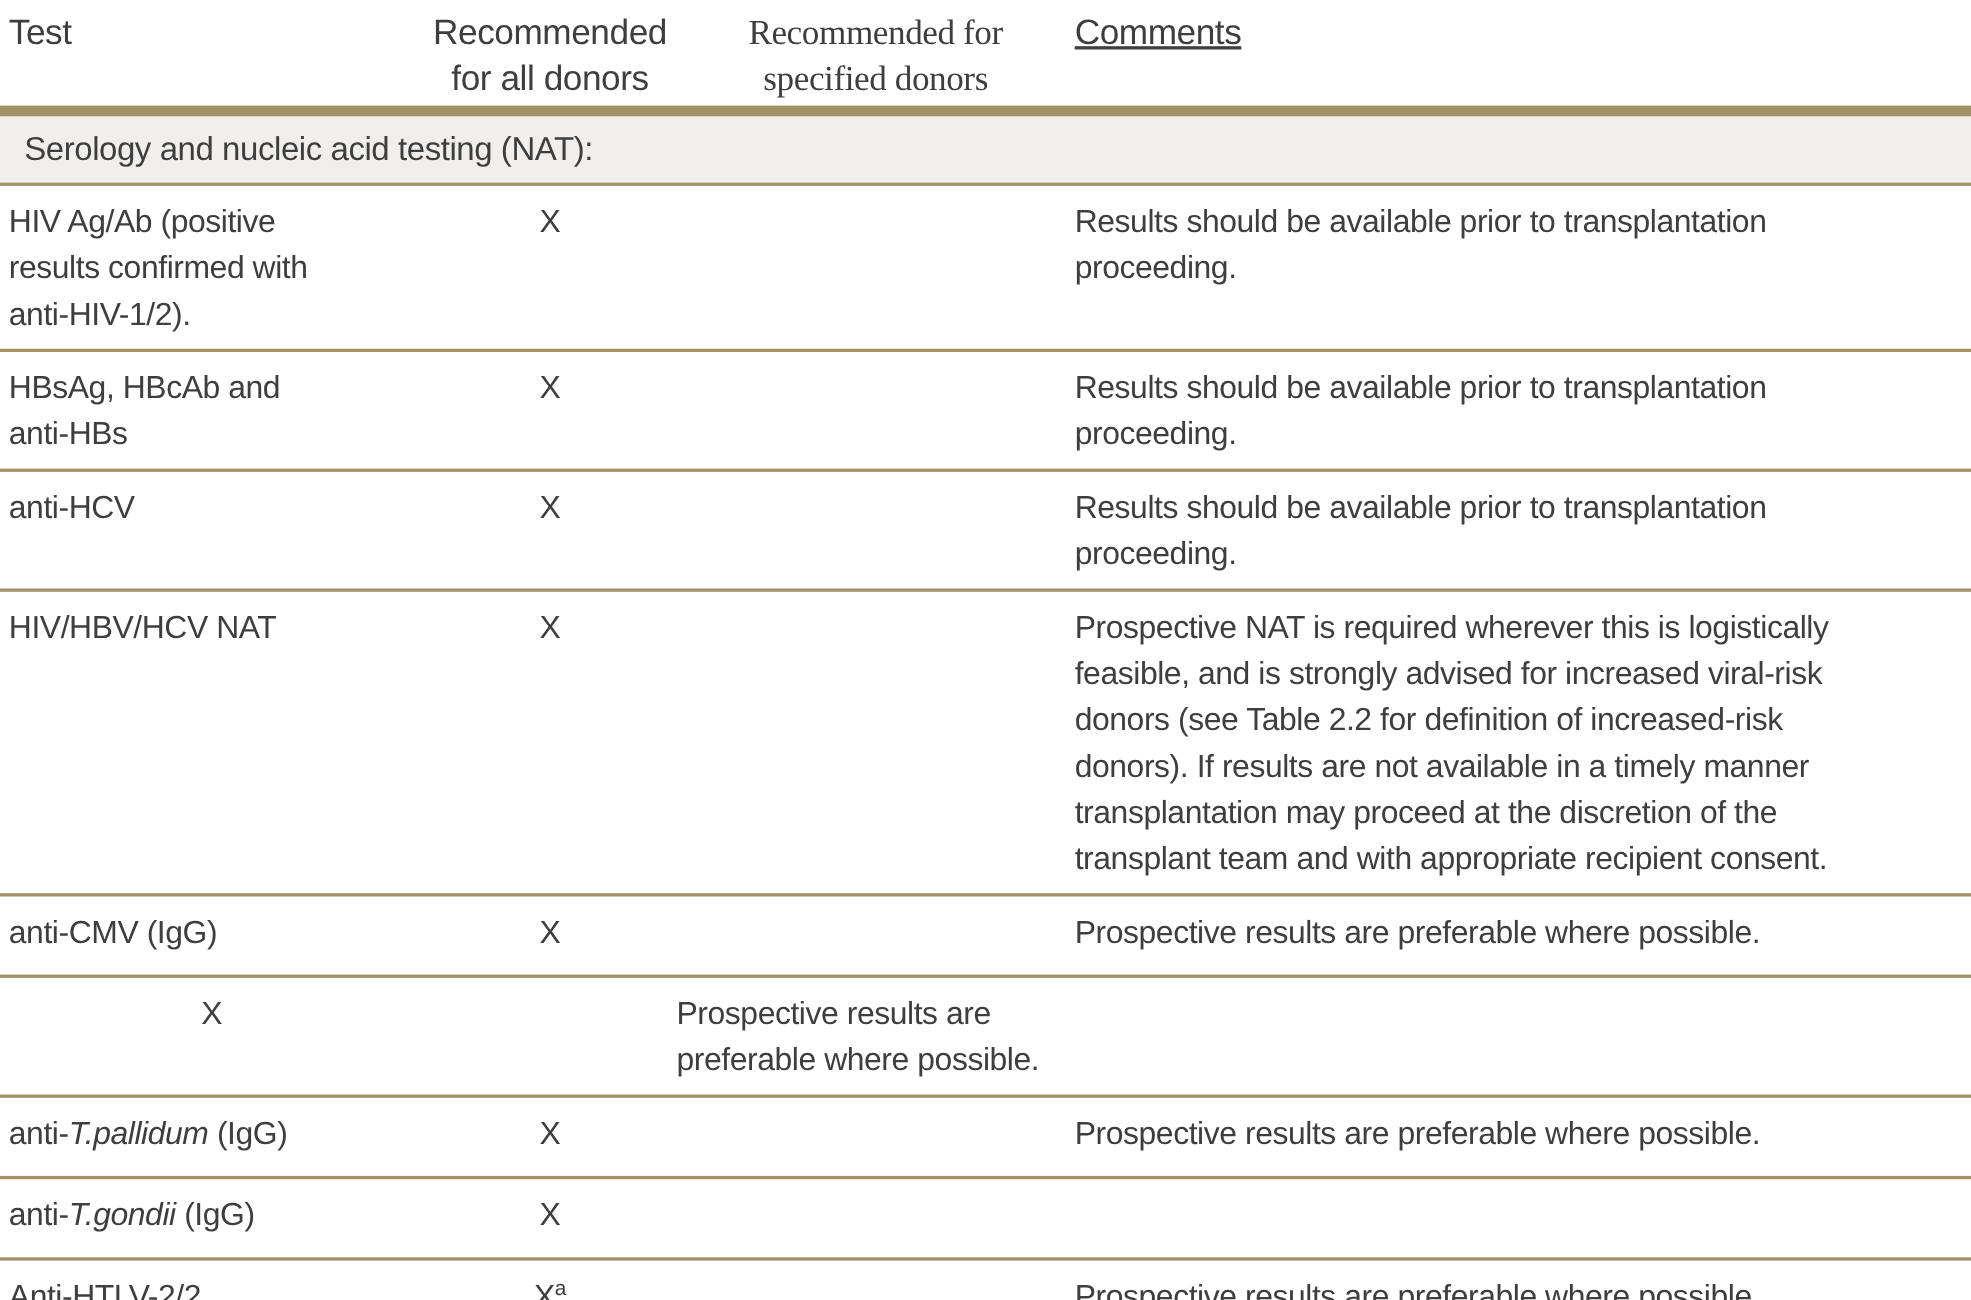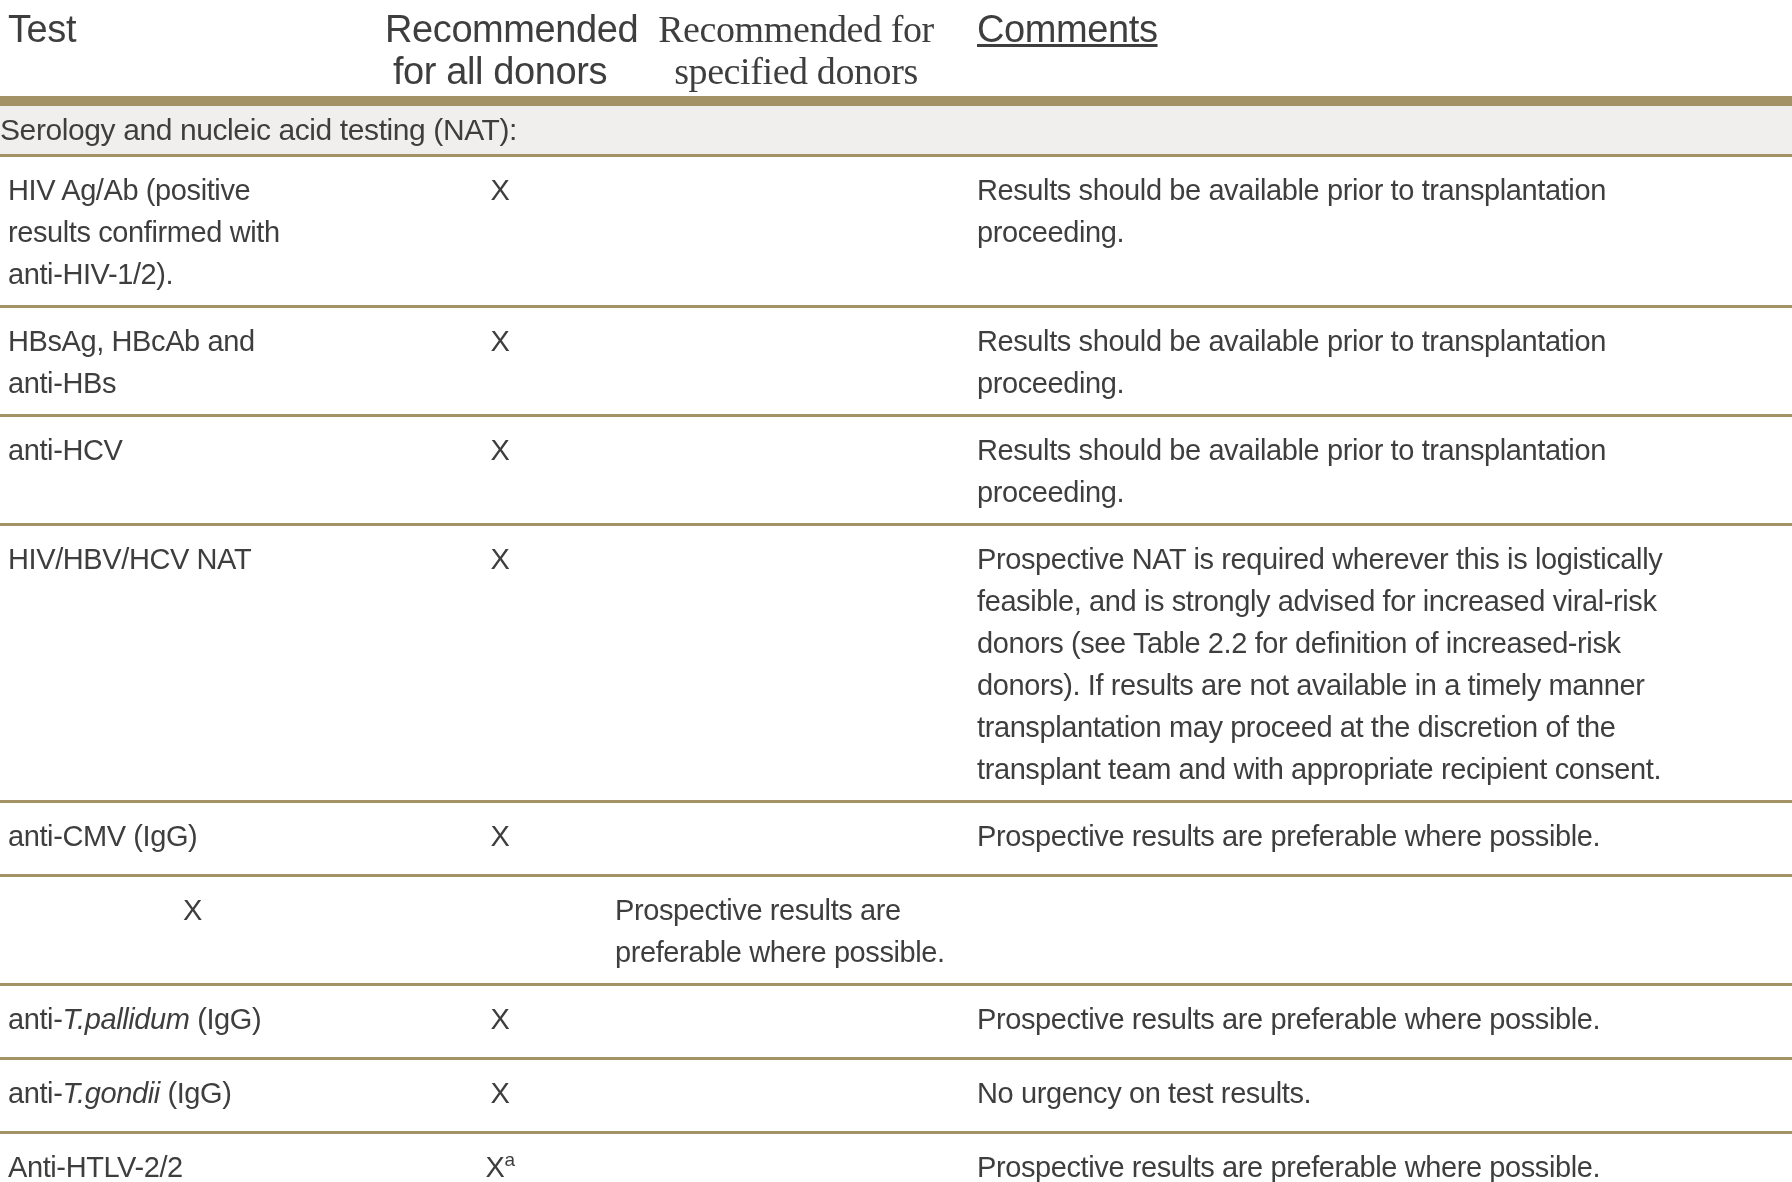--- a/index.html
+++ b/index.html
@@ -23,41 +23,42 @@
   
   .grid {
     display: grid;
     grid-template-columns: 385px 230px 362px 1fr;
     width: 100%;
   }
 
   
   .thead { padding-top: 8px; }
   .thead .cell {
-    font-size: 38px;
+    font-size: 32px;
     line-height: 42px;
     white-space: pre-line;
   }
   .cell-test-h { padding-left: 8px; text-align: left; }
   .cell-all-h { text-align: center; }
   .cell-spec-h { text-align: center; font-family: Liberation Serif, serif; }
   .cell-comments-h { text-align: left; text-decoration: underline; }
 
   .thick-rule {
     height: 10px;
     background: var(--rule-gold);
     margin-top: 4px;
   }
 
   
   .section-band {
-    height: 48px;
+    height: 60px;
     background: var(--band-bg);
     display: flex;
     align-items: center;
+    padding-left: 22px;
     font-size: 30px;
   }
 
   
   .row {
     border-top: 3px solid var(--rule-gold);
     padding: 12px 0 10px 0;
     font-size: 29px;
     line-height: 42px;
   }
@@ -153,21 +154,20 @@
       <div class="cell-test"><span>anti-</span><i>T.pallidum</i><span> (IgG)</span></div>
       <div class="cell-mark"><span>X</span><sup></sup></div>
       <div class="cell-mark"><span></span></div>
       <div class="cell-comments">Prospective results are preferable where possible.</div>
     </div>
 
     <div class="grid row">
       <div class="cell-test"><span>anti-</span><i>T.gondii</i><span> (IgG)</span></div>
       <div class="cell-mark"><span>X</span><sup></sup></div>
       <div class="cell-mark"><span></span></div>
-      <div class="cell-comments">No urgency on test results.</div>
     </div>
 
     <div class="grid row">
       <div class="cell-test"><span>Anti-HTLV-2/2</span><i></i><span></span></div>
       <div class="cell-mark"><span>X</span><sup>a</sup></div>
       <div class="cell-mark"><span></span></div>
       <div class="cell-comments">Prospective results are preferable where possible.</div>
     </div>
 
   </div>

